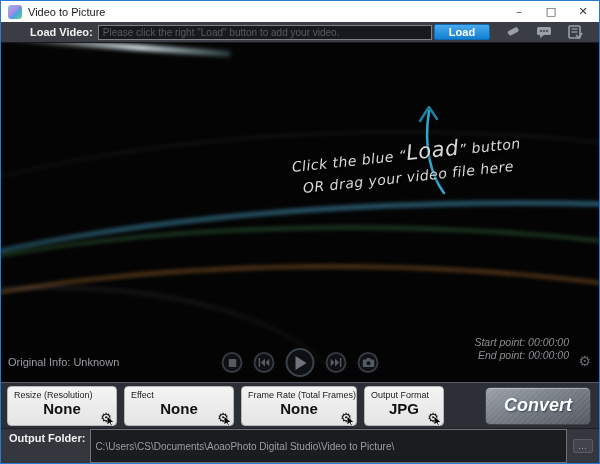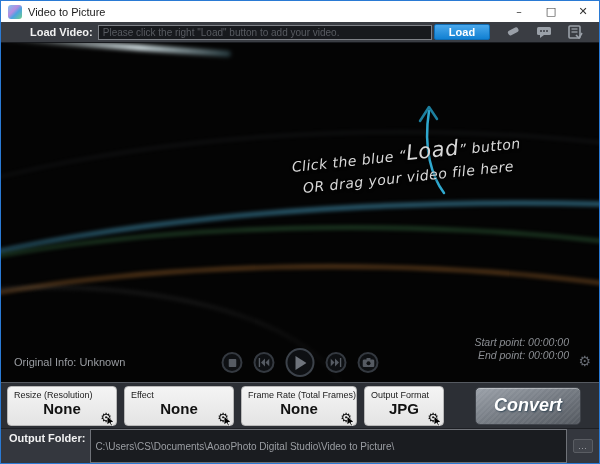--- a/index.html
+++ b/index.html
@@ -39,42 +39,42 @@
   #streak-green      { width:1200px; height:300px; left:-250px; top:183px; border-top:3px solid rgba(90,190,110,.4);  filter:blur(2px); }
   #streak-orange     { width:1100px; height:260px; left:-220px; top:222px; border-top:3px solid rgba(205,130,55,.55); filter:blur(2px); }
   #streak-white-low  { width:700px;  height:300px; left:-350px; top:245px; border-top:2px solid rgba(180,180,180,.22); filter:blur(2px); transform:rotate(-4deg); }
   #hint { position:absolute; left:278px; top:98px; width:256px; transform:rotate(-6deg);
     color:#d8d8d8; text-align:center; font-style:italic; font-family:"DejaVu Sans", sans-serif;
     text-shadow:0 1px 3px rgba(0,0,0,.9); letter-spacing:.5px; }
   #hint-line1 { font-size:14px; white-space:nowrap; }
   #hint-load  { font-size:21px; }
   #hint-line2 { font-size:14px; margin-top:4px; white-space:nowrap; }
   #arrow-svg { position:absolute; left:405px; top:56px; }
-  #original-info { position:absolute; left:13px; bottom:14px; font-size:11px; color:#9a9da2; }
+  #original-info { position:absolute; left:7px; bottom:14px; font-size:11px; color:#9a9da2; }
   #controls { position:absolute; bottom:5px; left:50%; transform:translateX(-50%);
     display:flex; align-items:center; gap:11px; }
   .ctl { border-radius:50%; background:#0e1013; border:2px solid #343940;
     display:flex; align-items:center; justify-content:center; }
   .ctl.small { width:21px; height:21px; }
   .ctl.big   { width:29px; height:29px; border-color:#3c424a; }
   #points { position:absolute; right:30px; bottom:20px; text-align:right;
     font-size:10.5px; color:#8c8f94; line-height:13px;font-style:italic; }
   #points-gear { position:absolute; right:8px; bottom:13px; font-size:14px; color:#646870;
     font-family:"DejaVu Sans", sans-serif; }
   
   #panel-row { flex:0 0 46px; background:#2c2f35; border-top:1px solid #565a61;
     display:flex; align-items:center; padding:0 6px; }
   .panel { position:relative; height:40px; background:linear-gradient(#f4f4f4,#e4e4e4);
     border:1px solid #b8b8b8; border-radius:4px; margin-right:7px; }
   .panel-label { font-size:9px; color:#1a1a1a; padding:3px 0 0 6px; white-space:nowrap; }
   .panel-value { font-size:15px; font-weight:bold; color:#111; text-align:center; margin-top:0px; }
   .gear-wrap { position:absolute; right:4px; bottom:0px; font-size:13px; color:#0a0a0a;
     font-family:"DejaVu Sans", sans-serif; line-height:14px; }
   .gear-cursor { position:absolute; right:-3px; bottom:-1px; }
-  #convert-btn { margin-left:auto; margin-right:12px; width:106px; height:38px;
+  #convert-btn { margin-left:auto; margin-right:2px; width:106px; height:38px;
     background:
       repeating-linear-gradient(135deg, rgba(255,255,255,.05) 0 2px, rgba(0,0,0,0) 2px 4px),
       linear-gradient(160deg,#9ba1a9 0%,#787e86 45%,#545960 100%);
     border:1px solid #3f434a; border-radius:5px;
     box-shadow:inset 0 1px 0 rgba(255,255,255,.35);
     display:flex; align-items:center; justify-content:center;
     color:#fff; font-size:18px; font-weight:bold; font-style:italic;
     text-shadow:1px 1px 2px rgba(0,30,50,.6); }
   
   #output-bar { flex:0 0 25px; background:#34373e; border-top:1px solid #1d1f24;

